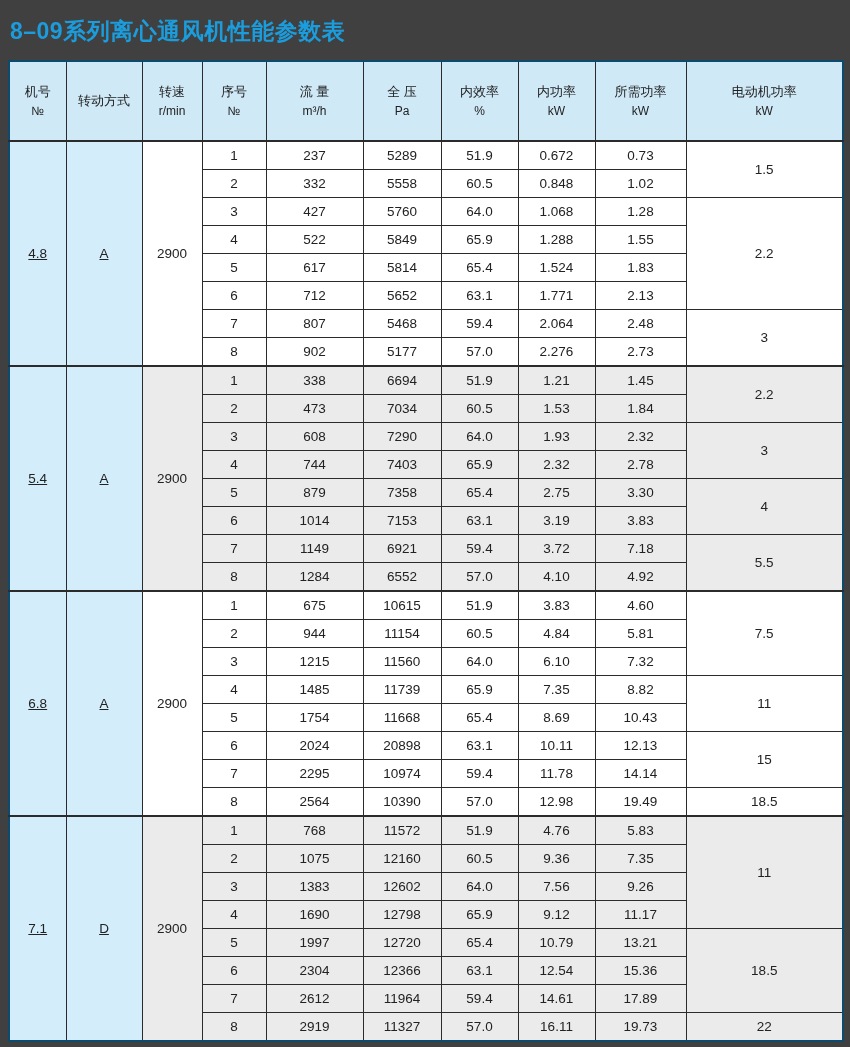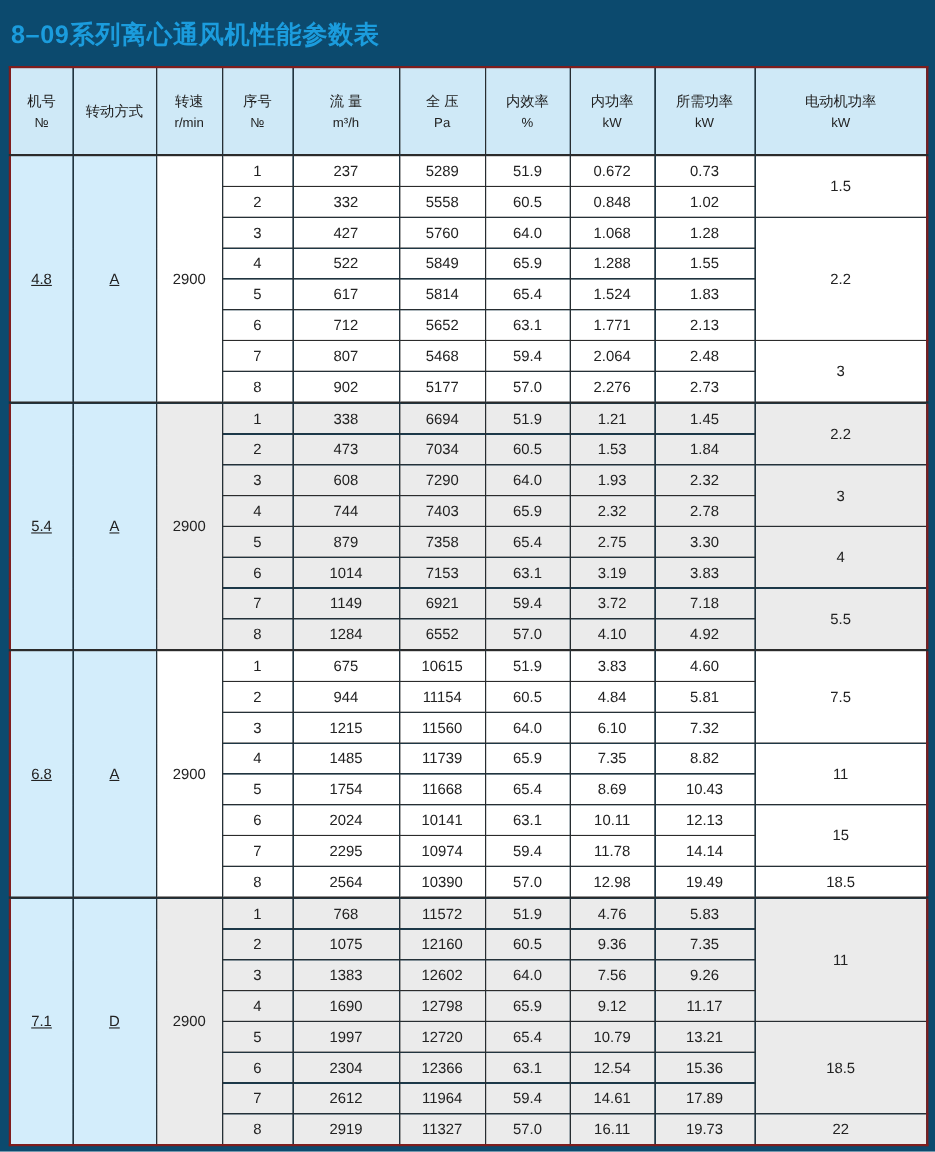--- a/index.html
+++ b/index.html
@@ -5,37 +5,37 @@
   html, body {
     margin: 0;
     padding: 0;
     background: #ffffff;
     width: 850px;
     font-family: "Liberation Sans", sans-serif;
   }
   .page {
     width: 850px;
     height: 1047px;
-    background: #0c4a6e;
+    background: #404040;
     overflow: hidden;
   }
   .title {
     color: #1b9cdd;
     font-size: 23px;
     font-weight: bold;
     margin: 0;
     padding: 16px 0 0 10px;
     letter-spacing: 0.5px;
   }
   table.perf {
     border-collapse: collapse;
     table-layout: fixed;
     width: 834px;
     margin: 13px 16px 0 8px;
-    border: 2px solid #7f1d1d;
+    border: 2px solid #0c4a6e;
   }
   table.perf th,
   table.perf td {
     border: 1px solid #2b2b2b;
     text-align: center;
     vertical-align: middle;
     color: #222;
     padding: 0;
     overflow: hidden;
   }
@@ -305,21 +305,21 @@
           <td>5</td>
           <td>1754</td>
           <td>11668</td>
           <td>65.4</td>
           <td>8.69</td>
           <td>10.43</td>
         </tr>
         <tr>
           <td>6</td>
           <td>2024</td>
-          <td>10141</td>
+          <td>20898</td>
           <td>63.1</td>
           <td>10.11</td>
           <td>12.13</td>
           <td class="motor" rowspan="2">15</td>
         </tr>
         <tr>
           <td>7</td>
           <td>2295</td>
           <td>10974</td>
           <td>59.4</td>

